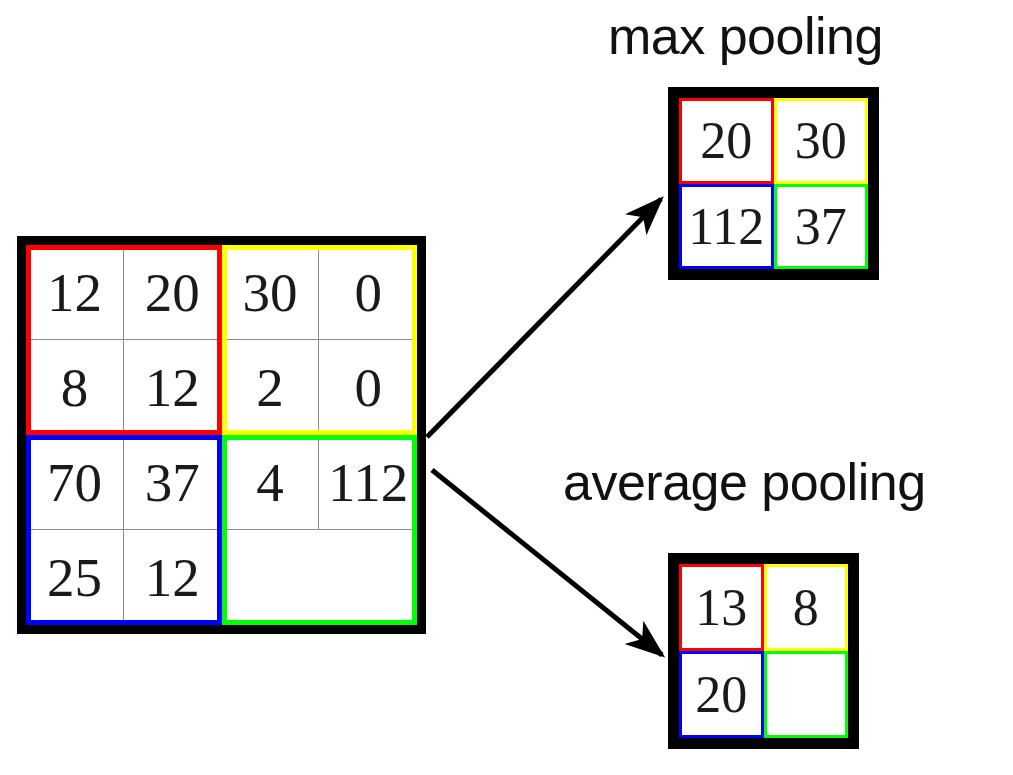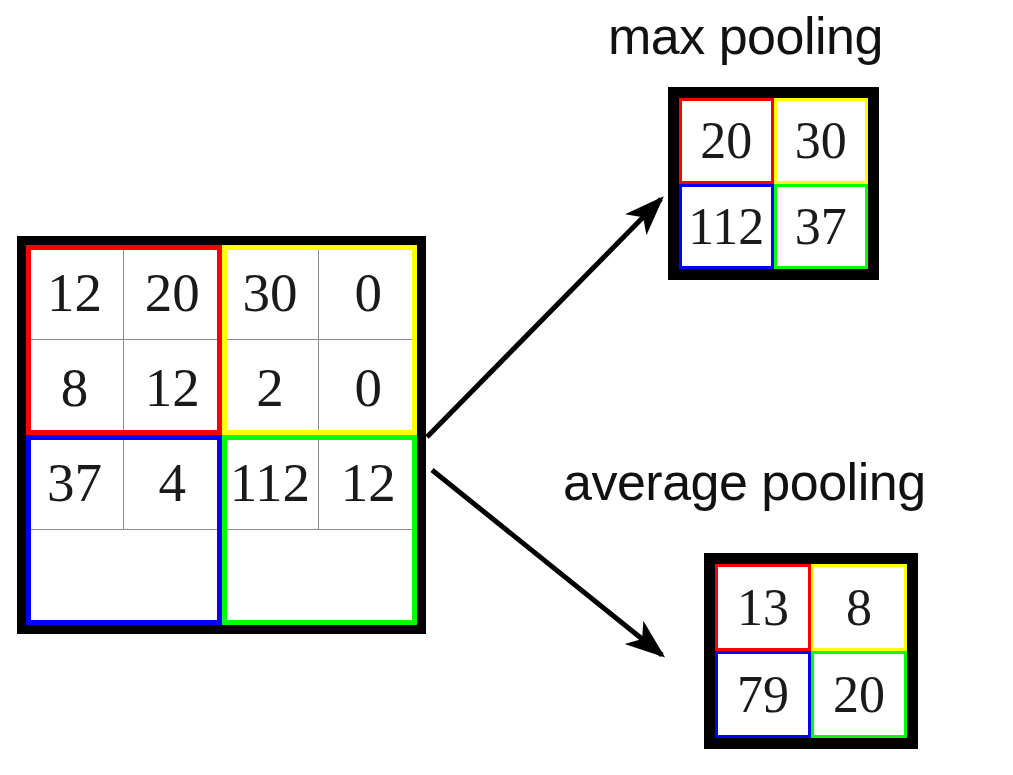--- a/index.html
+++ b/index.html
@@ -96,21 +96,21 @@
     inset: 11px;
   }
   .out-grid .cell { font-size: 52px; }
   .out-grid .quad {
     position: absolute;
     width: 50%;
     height: 50%;
     border-width: 3px;
   }
   #max-grid { left: 668px; top: 87px;  width: 211px; height: 193px; }
-  #avg-grid { left: 704px; top: 553px; width: 214px; height: 196px; }
+  #avg-grid { left: 668px; top: 553px; width: 191px; height: 196px; }
 
   
   .arrow-layer {
     position: absolute;
     left: 0; top: 0;
     width: 1013px; height: 775px;
     pointer-events: none;
   }
 </style>
 </head>
@@ -125,23 +125,25 @@
   <div class="grid-frame" id="input-grid">
     <div class="grid-inner">
       <div class="cell">12</div>
       <div class="cell">20</div>
       <div class="cell">30</div>
       <div class="cell">0</div>
       <div class="cell">8</div>
       <div class="cell">12</div>
       <div class="cell">2</div>
       <div class="cell">0</div>
+      <div class="cell">70</div>
       <div class="cell">37</div>
       <div class="cell">4</div>
       <div class="cell">112</div>
+      <div class="cell">25</div>
       <div class="cell">12</div>
 
       <div class="quad" id="q-red" style="border-color: rgb(255, 0, 0);"></div>
       <div class="quad" id="q-yellow" style="border-color: rgb(255, 255, 0);"></div>
       <div class="quad" id="q-blue" style="border-color: rgb(0, 0, 255);"></div>
       <div class="quad" id="q-green" style="border-color: rgb(0, 255, 0);"></div>
     </div>
   </div>
 
   <div class="grid-frame out-grid" id="max-grid">
@@ -155,21 +157,20 @@
       <div class="quad" id="mq-yellow" style="left: 50%; top: 0px; border-color: rgb(255, 255, 0);"></div>
       <div class="quad" id="mq-blue" style="left: 0px; top: 50%; border-color: rgb(0, 0, 255);"></div>
       <div class="quad" id="mq-green" style="left: 50%; top: 50%; border-color: rgb(0, 255, 0);"></div>
     </div>
   </div>
 
   <div class="grid-frame out-grid" id="avg-grid">
     <div class="grid-inner">
       <div class="cell">13</div>
       <div class="cell">8</div>
-      <div class="cell">79</div>
       <div class="cell">20</div>
 
       <div class="quad" id="aq-red" style="left: 0px; top: 0px; border-color: rgb(255, 0, 0);"></div>
       <div class="quad" id="aq-yellow" style="left: 50%; top: 0px; border-color: rgb(255, 255, 0);"></div>
       <div class="quad" id="aq-blue" style="left: 0px; top: 50%; border-color: rgb(0, 0, 255);"></div>
       <div class="quad" id="aq-green" style="left: 50%; top: 50%; border-color: rgb(0, 255, 0);"></div>
     </div>
   </div>
 
   <svg class="arrow-layer" viewBox="0 0 1013 775">

